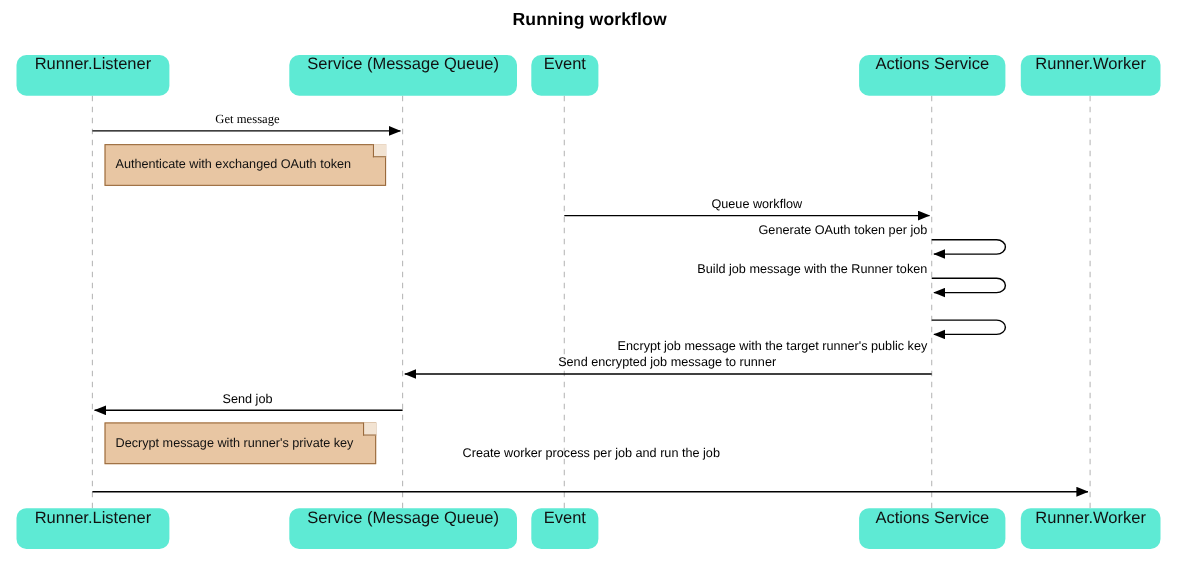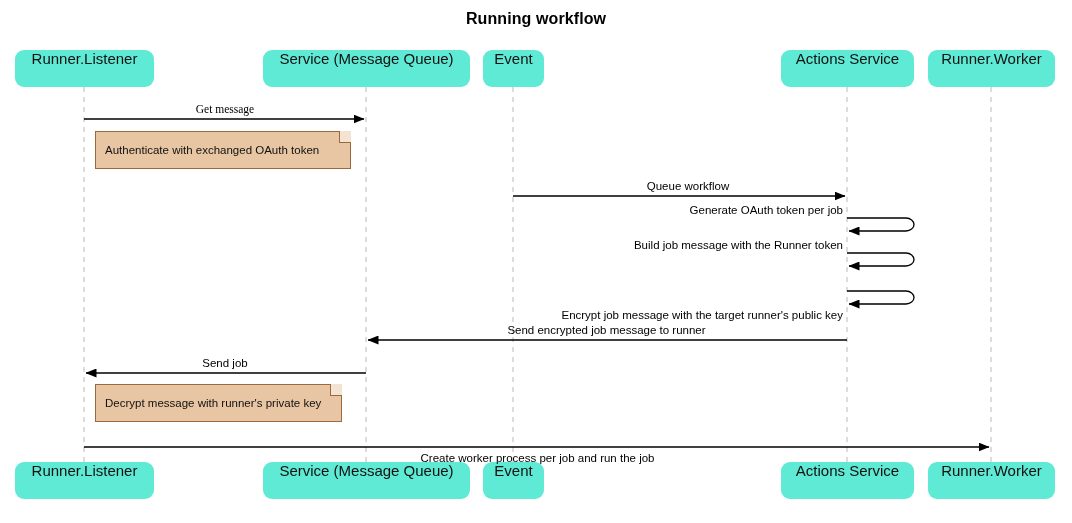--- a/index.html
+++ b/index.html
@@ -142,21 +142,21 @@
     </div>
 
   <div id="message-labels">
       <div class="msg-label" style="left: 225px; top: 103px; font-family: Liberation Serif, serif;">Get message</div>
       <div class="msg-label" style="left: 688px; top: 180px;">Queue workflow</div>
       <div class="msg-label right-anchor" style="left: 0px; top: 204px; width: 843px; text-align: right;">Generate OAuth token per job</div>
       <div class="msg-label right-anchor" style="left: 0px; top: 239px; width: 843px; text-align: right;">Build job message with the Runner token</div>
       <div class="msg-label right-anchor" style="left: 0px; top: 277px; width: 843px; text-align: right; margin-top: 32px;">Encrypt job message with the target runner's public key</div>
       <div class="msg-label" style="left: 606.5px; top: 324px;">Send encrypted job message to runner</div>
       <div class="msg-label" style="left: 225px; top: 357px;">Send job</div>
-      <div class="msg-label" style="left: 537.5px; top: 452px;">Create worker process per job and run the job</div>
+      <div class="msg-label" style="left: 537.5px; top: 406px;">Create worker process per job and run the job</div>
     </div>
 
   <div id="notes">
       <div class="note" style="left: 95px; top: 131px; width: 256px; height: 38px;">
         <span>Authenticate with exchanged OAuth token</span>
         <span class="fold"></span>
       </div>
       <div class="note" style="left: 95px; top: 384px; width: 247px; height: 38px;">
         <span>Decrypt message with runner's private key</span>
         <span class="fold"></span>

